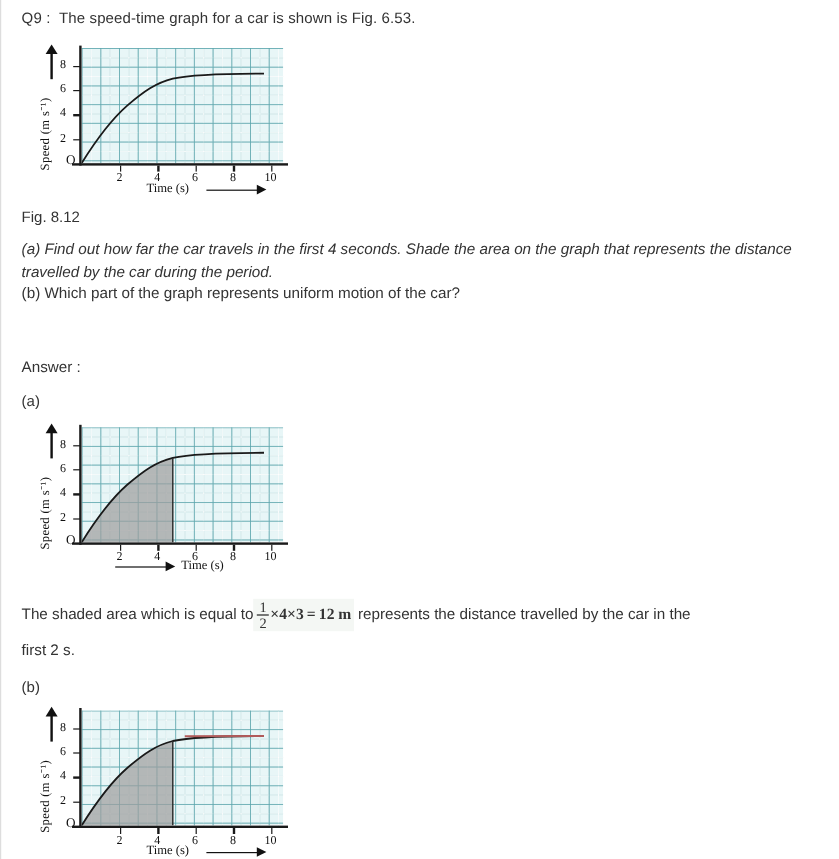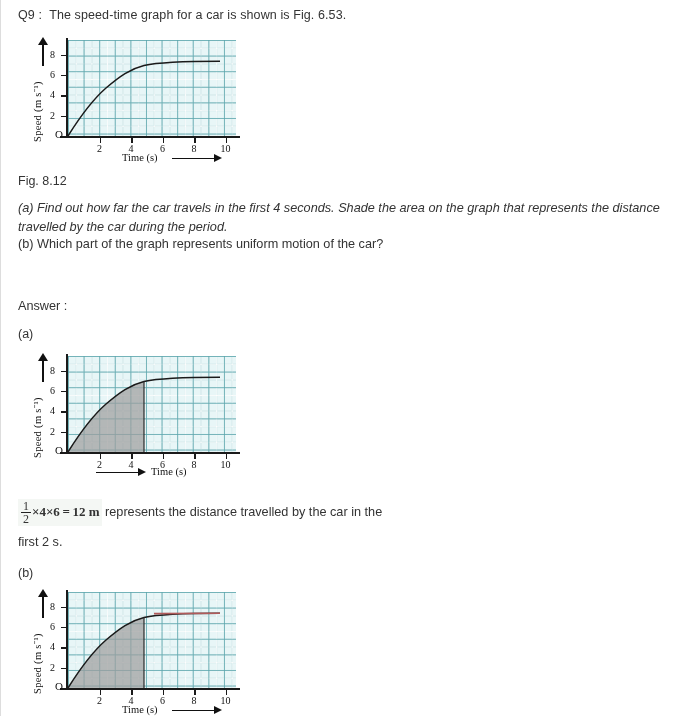--- a/index.html
+++ b/index.html
@@ -290,21 +290,21 @@
       <div class="tick-text" style="left:173.6px; top:109px;">8</div>
       <div class="tick-text" style="left:202.5px; top:109px;">10</div>
 
       <div class="arrow-line" style="left:78px; top:121.5px; width:44px;"></div>
       <div class="arrow-head-right" style="left:120px; top:118.3px;"></div>
       <div class="xcaption" style="left:133px; top:116px;">Time (s)</div>
     </div>
   </div>
 
   <div class="para" style="top:499px; line-height:26px;">
-    <span class="mathwrap"><span class="frac"><span class="num">1</span><span class="den">2</span></span><span class="mb">×4×6 = 12 m</span></span>&nbsp;<span>represents the distance travelled by the car in the</span>
+    <span>The shaded area which is equal to</span><span class="mathwrap"><span class="frac"><span class="num">1</span><span class="den">2</span></span><span class="mb">×4×3 = 12 m</span></span>&nbsp;<span>represents the distance travelled by the car in the</span>
   </div>
   <div class="para" style="top:533px;">first 2 s.</div>
 
   <div class="sub-label" style="top:566px;">(b)</div>
 
   <div class="figure" id="fig3" style="left:17px; top:586px; width:222px; height:130px;">
     <div class="fig-inner">
       <div class="arrow-up-stem" style="left:24px; top:10px; height:22px;"></div>
       <div class="arrow-up-head" style="left:20.3px; top:3px;"></div>
       <div class="ylabel" style="left:12px; top:108px;">Speed  (m s⁻¹)</div>

